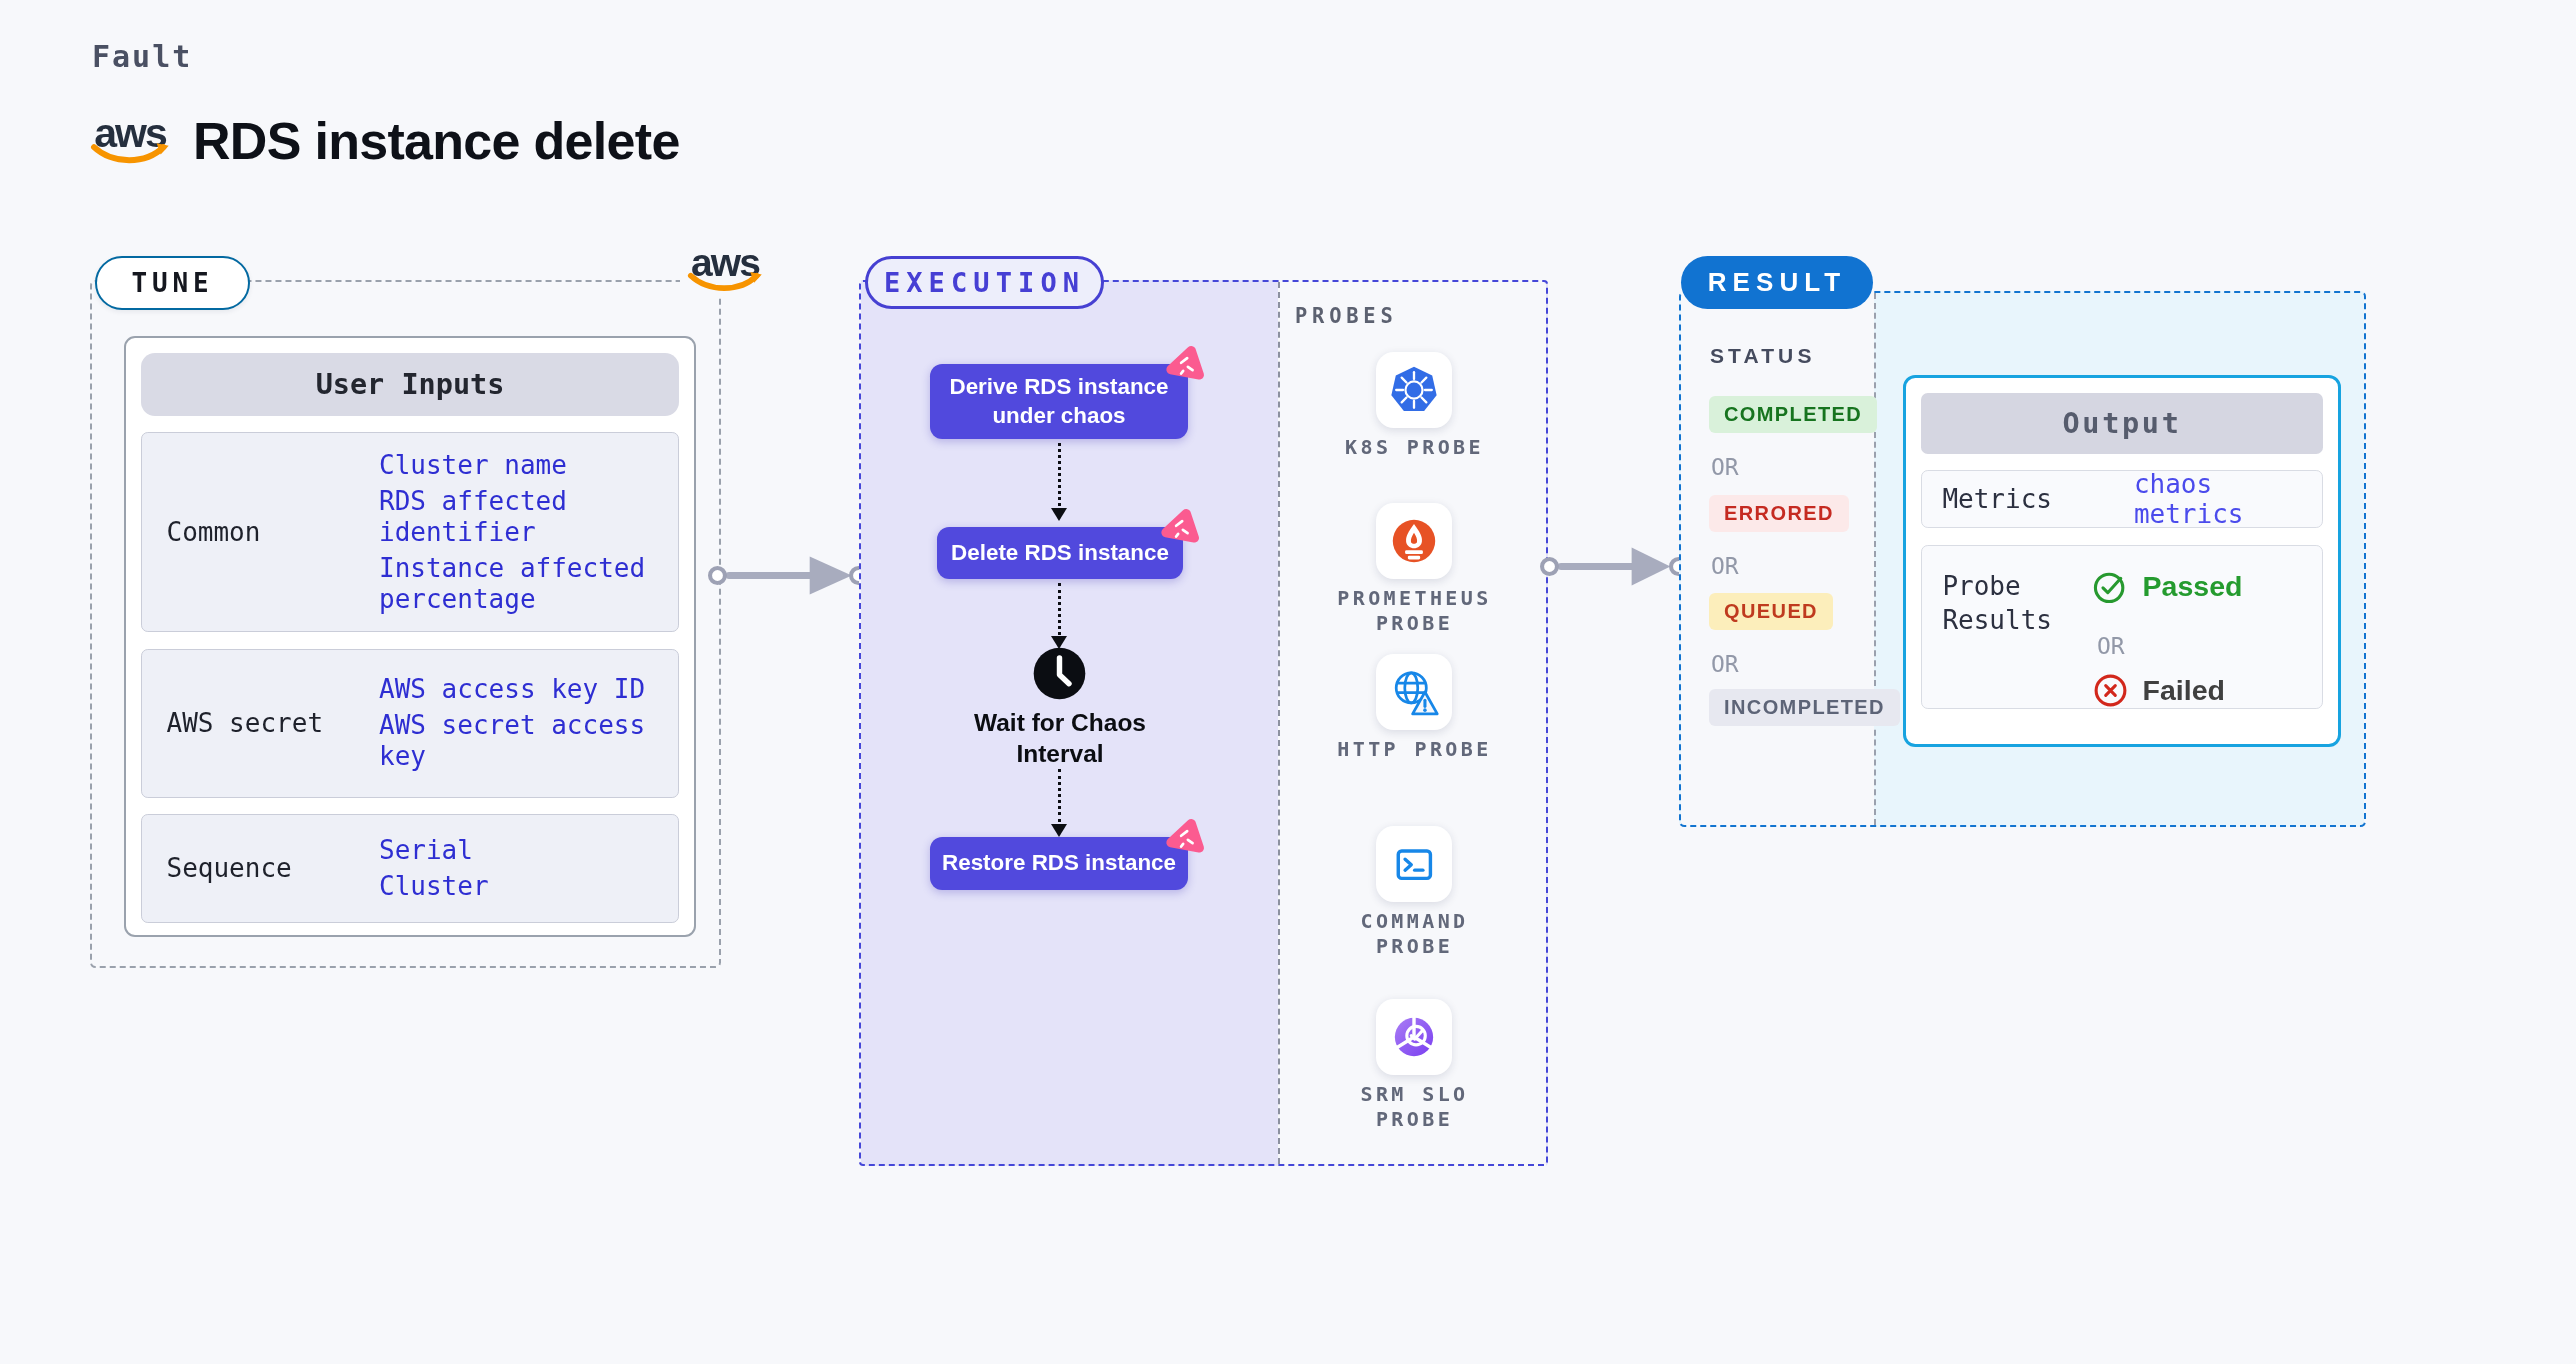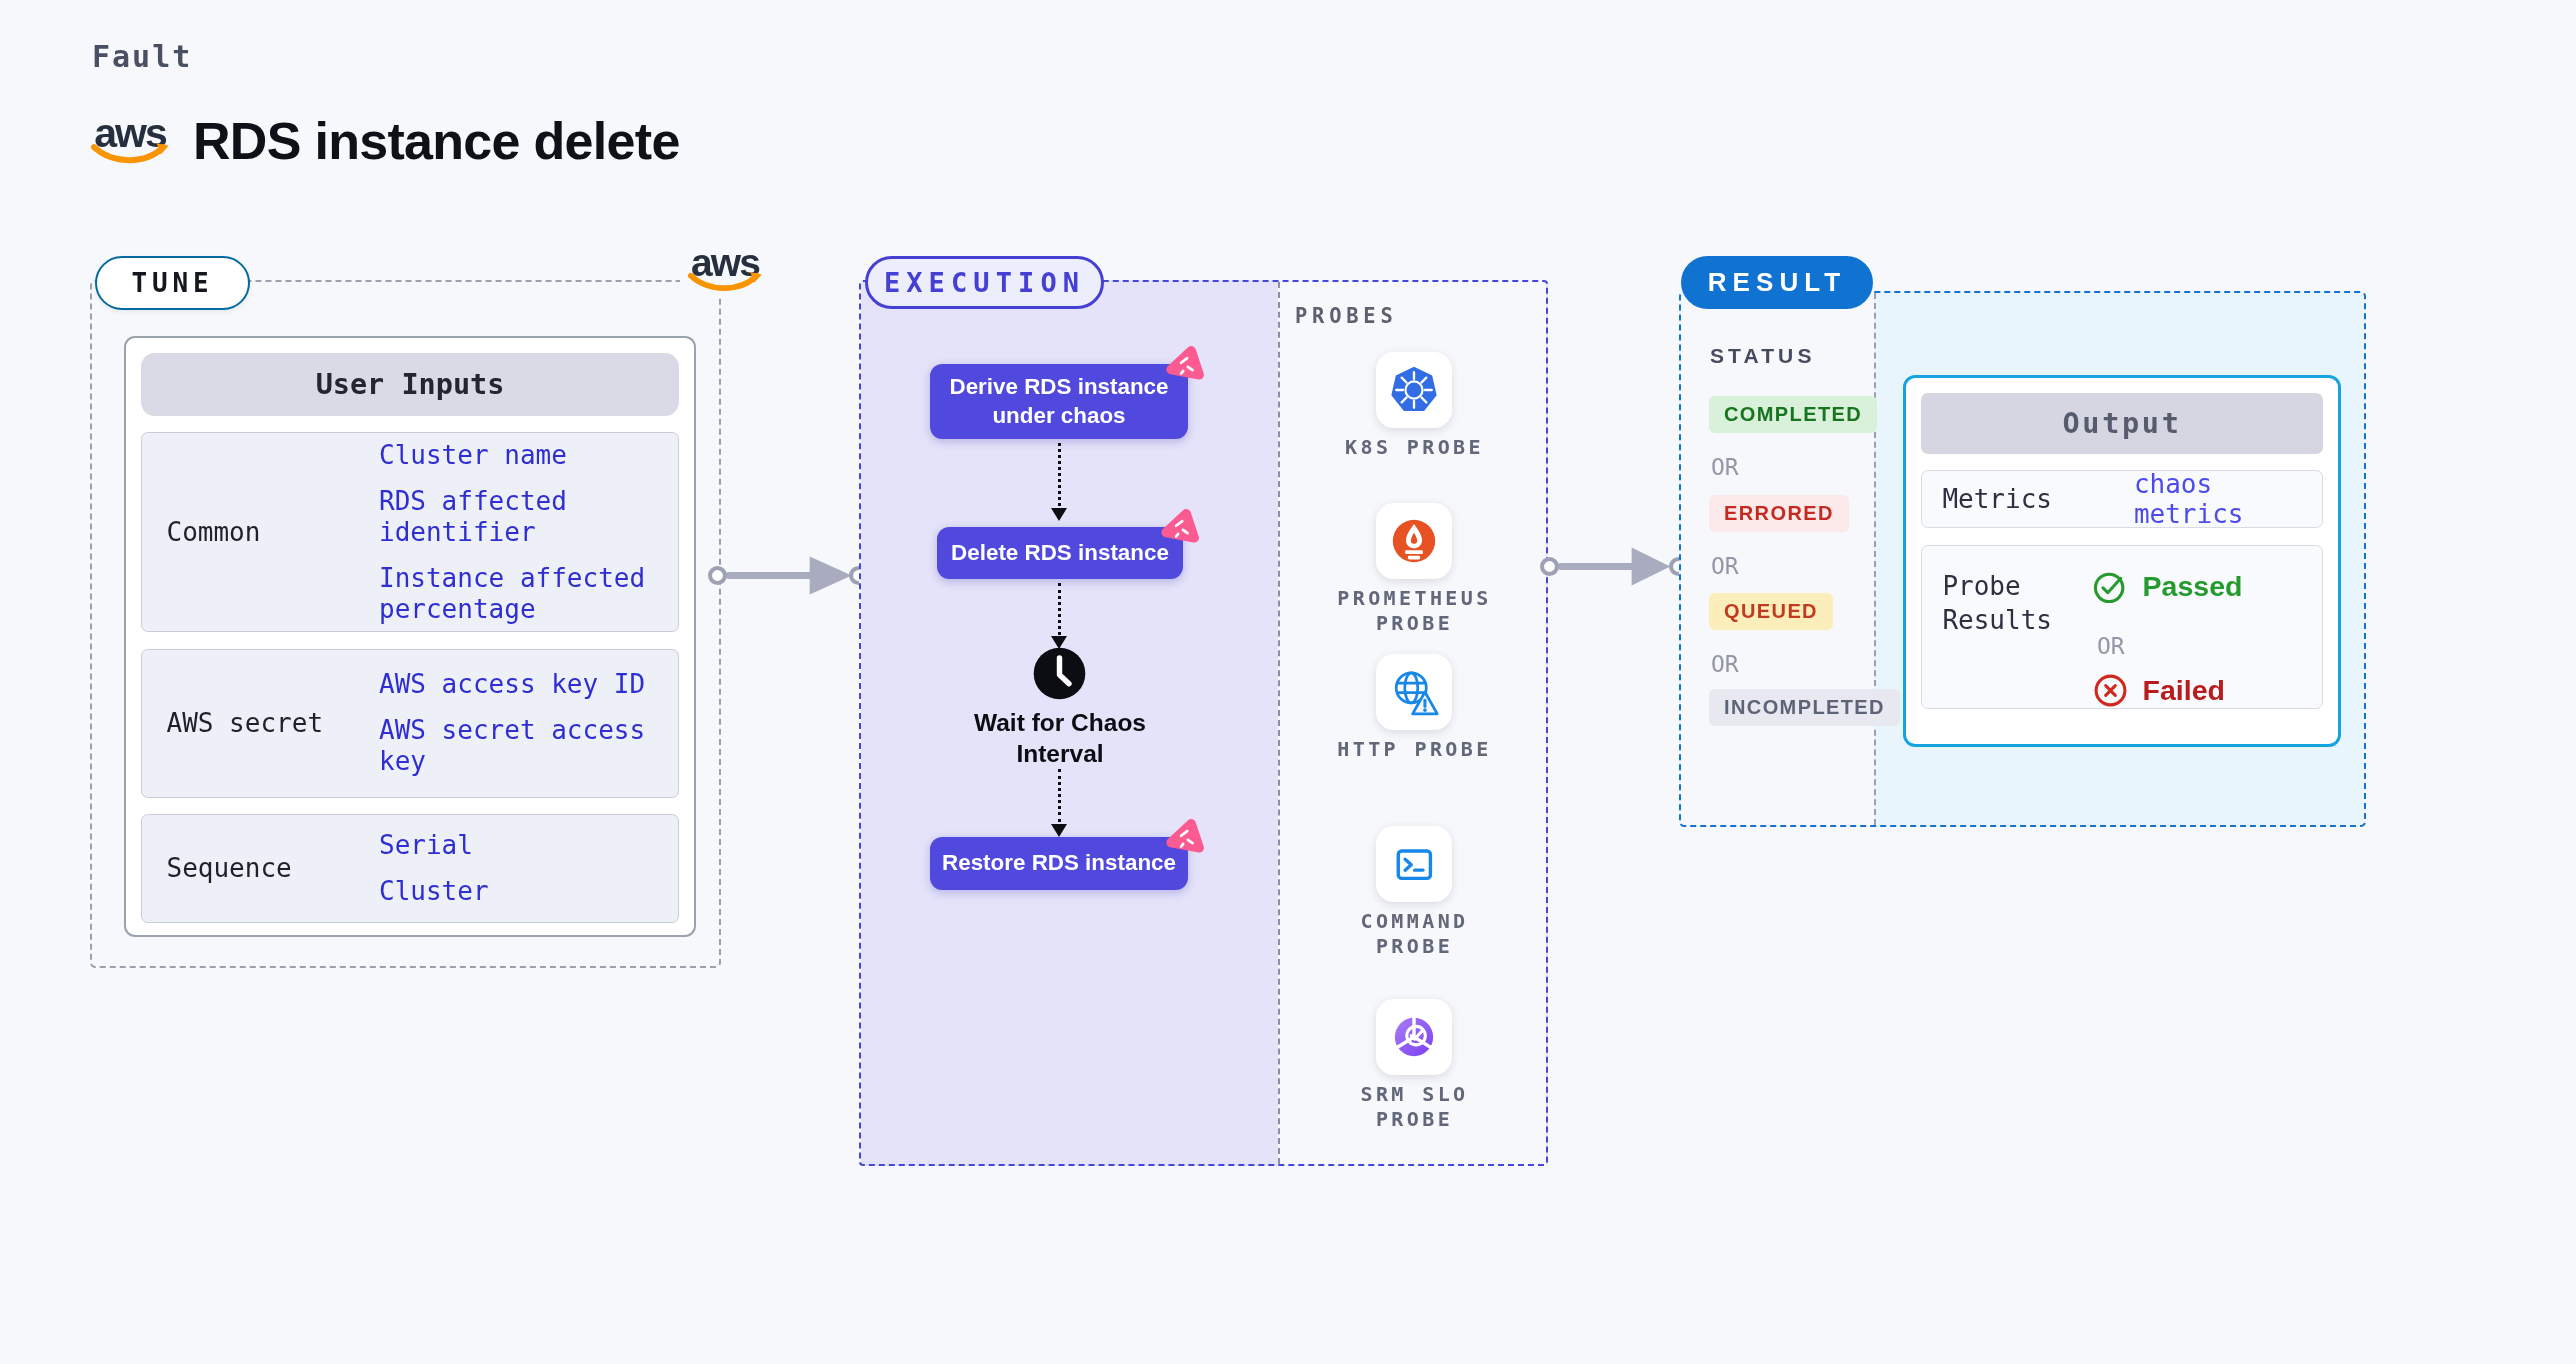--- a/index.html
+++ b/index.html
@@ -25,21 +25,21 @@
              border-radius:30px;display:flex;align-items:center;justify-content:center;
              font-size:26px;font-weight:700;color:#15171f;letter-spacing:4.8px;box-shadow:0 2px 5.4px rgba(20,25,60,.07);}
   .tune-aws{left:680px;top:242px;background:#f7f8fb;padding:0 5.4px;}
 
   .ui-card{left:124px;top:336px;width:572px;height:601px;background:#ffffff;border:2px solid #9aa2ad;
            border-radius:11px;padding:15px;box-sizing:border-box;}
   .ui-header{height:63px;background:#d9dae5;border-radius:14px;display:flex;align-items:center;
              justify-content:center;font-size:28.5px;font-weight:600;color:#23262f;}
   .ui-row{margin-top:16.3px;background:#eef0f7;border:1.4px solid #cacdd9;border-radius:6.8px;display:flex;align-items:center;}
   .ui-row-label{width:237px;padding-left:24.5px;font-size:26px;color:#1e212b;box-sizing:border-box;flex:none;}
-  .ui-row-values{flex:1;display:flex;flex-direction:column;gap:15px;padding:17.7px 12.2px 17.7px 0;
+  .ui-row-values{flex:1;display:flex;flex-direction:column;gap:5px;padding:17.7px 12.2px 17.7px 0;
                  font-size:26px;line-height:31px;color:#2e2ed2;max-width:292px;}
   .r1{height:198px;} .r2{height:147px;} .r3{height:107px;}
 
   
   .harrow{height:49px;}
 
   
   .exec-box{left:859px;top:280px;width:689px;height:886px;border:2.7px dashed #4547d8;border-radius:4.1px;
             background:linear-gradient(90deg,#e4e3f9 0px,#e4e3f9 417px,#f7f8fb 417px);box-sizing:border-box;}
   .probes-divider{position:absolute;left:417px;top:0;height:100%;border-left:2px dashed #8b90a0;}
@@ -84,21 +84,21 @@
                  justify-content:center;font-size:28.5px;font-weight:600;color:#565c6d;letter-spacing:2.7px;}
   .output-row{margin-top:16.3px;border:1.4px solid #d9dce4;border-radius:6.8px;background:#f9fafd;box-sizing:border-box;}
   .metrics-row{height:58px;display:flex;align-items:center;font-size:26px;}
   .metrics-label{color:#2c3040;padding-left:20.4px;width:163px;flex:none;}
   .metrics-value{color:#4b4bec;margin-left:28.5px;}
   .results-row{height:164px;position:relative;font-size:26px;}
   .results-label{position:absolute;left:20.4px;top:23px;line-height:34px;color:#2c3040;width:143px;}
   .passed-line,.failed-line{position:absolute;left:170px;display:flex;align-items:center;gap:13.6px;}
   .passed-line{top:22px;} .failed-line{top:126px;}
   .passed-text{font-size:28.5px;font-weight:700;color:#259b2f;}
-  .failed-text{font-size:28.5px;font-weight:700;color:#b91c1c;}
+  .failed-text{font-size:28.5px;font-weight:700;color:#404040;}
   .results-or{position:absolute;left:175px;top:87px;}
 </style>
 </head>
 <body>
 
 <div id="app">
 
   <div class="abs fault-label mono">Fault</div>
 
   <div class="abs" style="left:90px;top:113px;">

